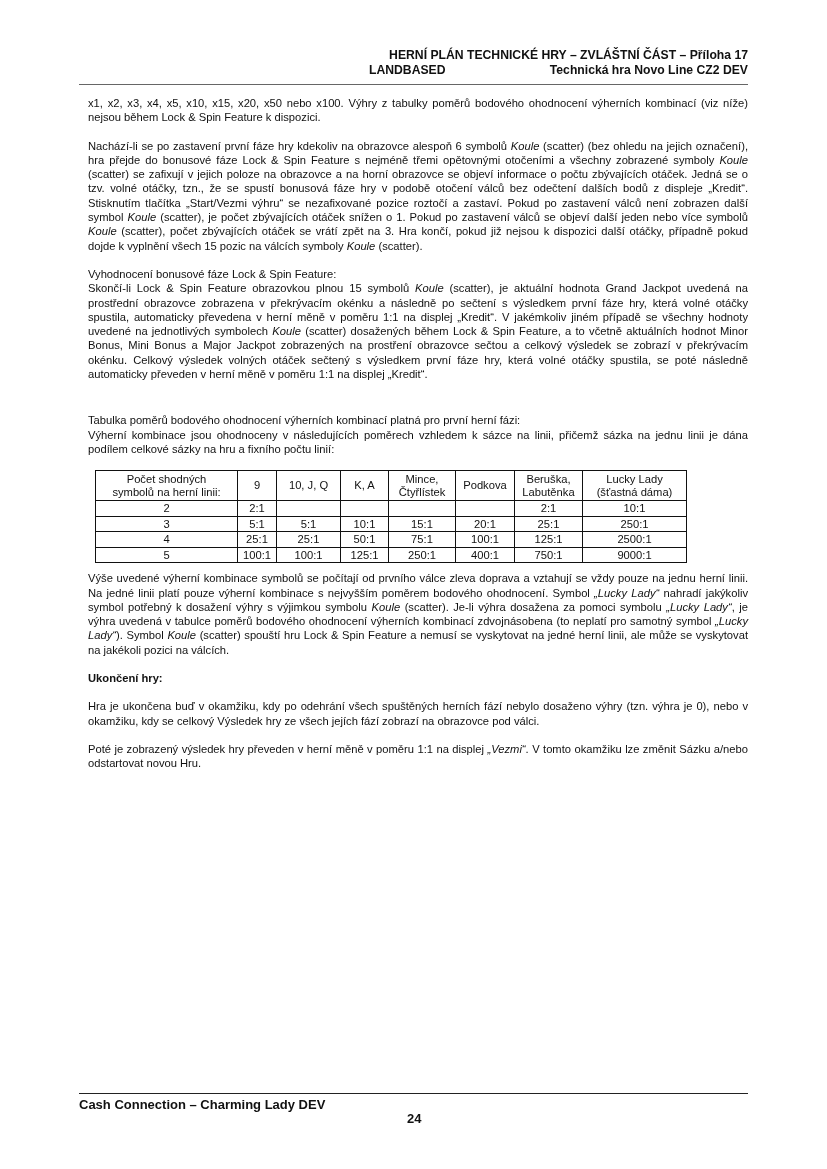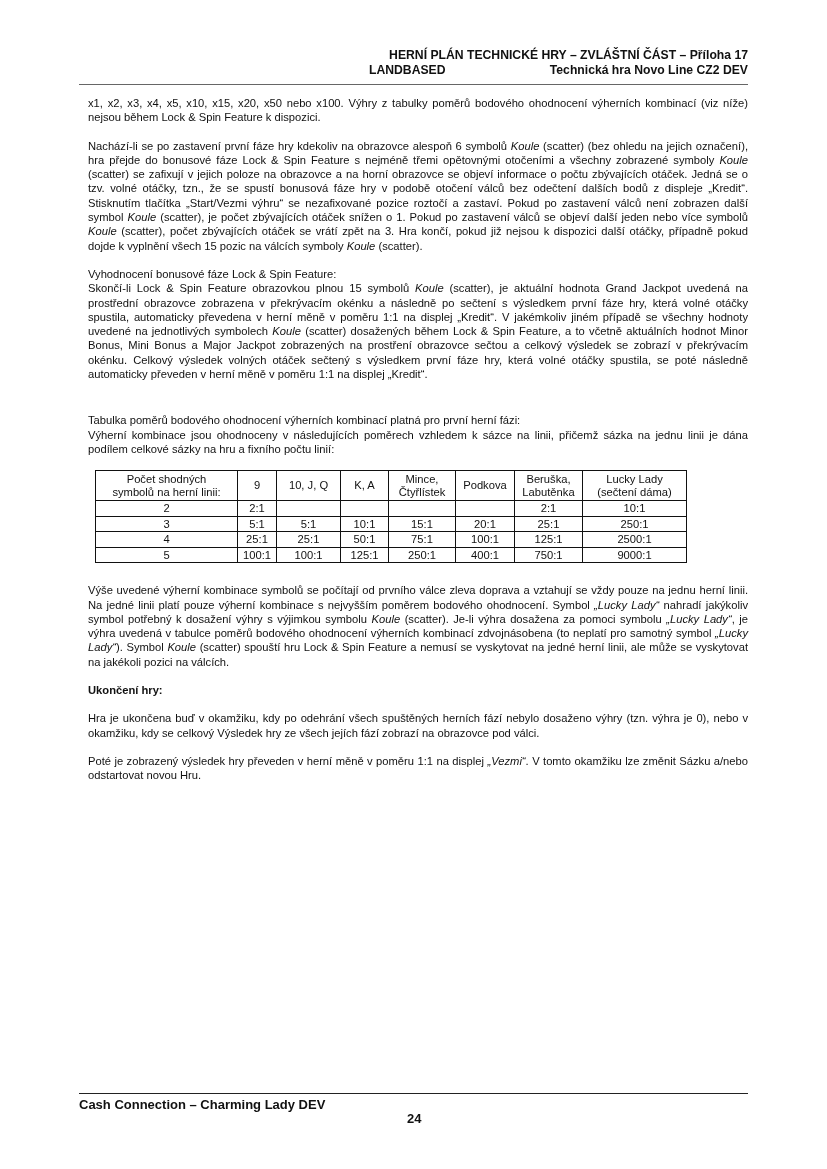--- a/index.html
+++ b/index.html
@@ -21,21 +21,21 @@
     .content {
       position: absolute; left: 88px; right: 79px; top: 96px;
       font-size: 11.2px; line-height: 14.3px; text-align: justify;
     }
     .content p { margin: 0 0 14px 0; }
     .content p.tight { margin-bottom: 0; }
     .content .gap-lg { height: 18px; }
     .content i { font-style: italic; }
     .content .heading { font-weight: bold; margin: 13px 0 14px 0; }
     table.paytable {
-      border-collapse: collapse; margin: 14px 0 20px 7px;
+      border-collapse: collapse; margin: 14px 0 8px 7px;
       font-size: 11.2px; line-height: 12.5px;
     }
     table.paytable td {
       border: 1px solid #111; text-align: center; padding: 1px 2px;
       vertical-align: middle;
     }
     table.paytable tr.head td { height: 27px; }
     table.paytable td.c0 { width: 137px; }
     table.paytable td.c1 { width: 34px; }
     table.paytable td.c2 { width: 59px; }
@@ -83,21 +83,21 @@
   <table class="paytable">
     <tbody>
         <tr class="head">
       <td class="c0"><span>Počet shodných</span><br><span>symbolů na herní linii:</span></td>
       <td class="c1">9</td>
       <td class="c2">10, J, Q</td>
       <td class="c3">K, A</td>
       <td class="c4"><span>Mince,</span><br><span>Čtyřlístek</span></td>
       <td class="c5">Podkova</td>
       <td class="c6"><span>Beruška,</span><br><span>Labutěnka</span></td>
-      <td class="c7"><span>Lucky Lady</span><br><span>(sečtení dáma)</span></td>
+      <td class="c7"><span>Lucky Lady</span><br><span>(šťastná dáma)</span></td>
     </tr>
     <tr>
       <td>2</td>
       <td>2:1</td>
       <td></td>
       <td></td>
       <td></td>
       <td></td>
       <td>2:1</td>
       <td>10:1</td>

